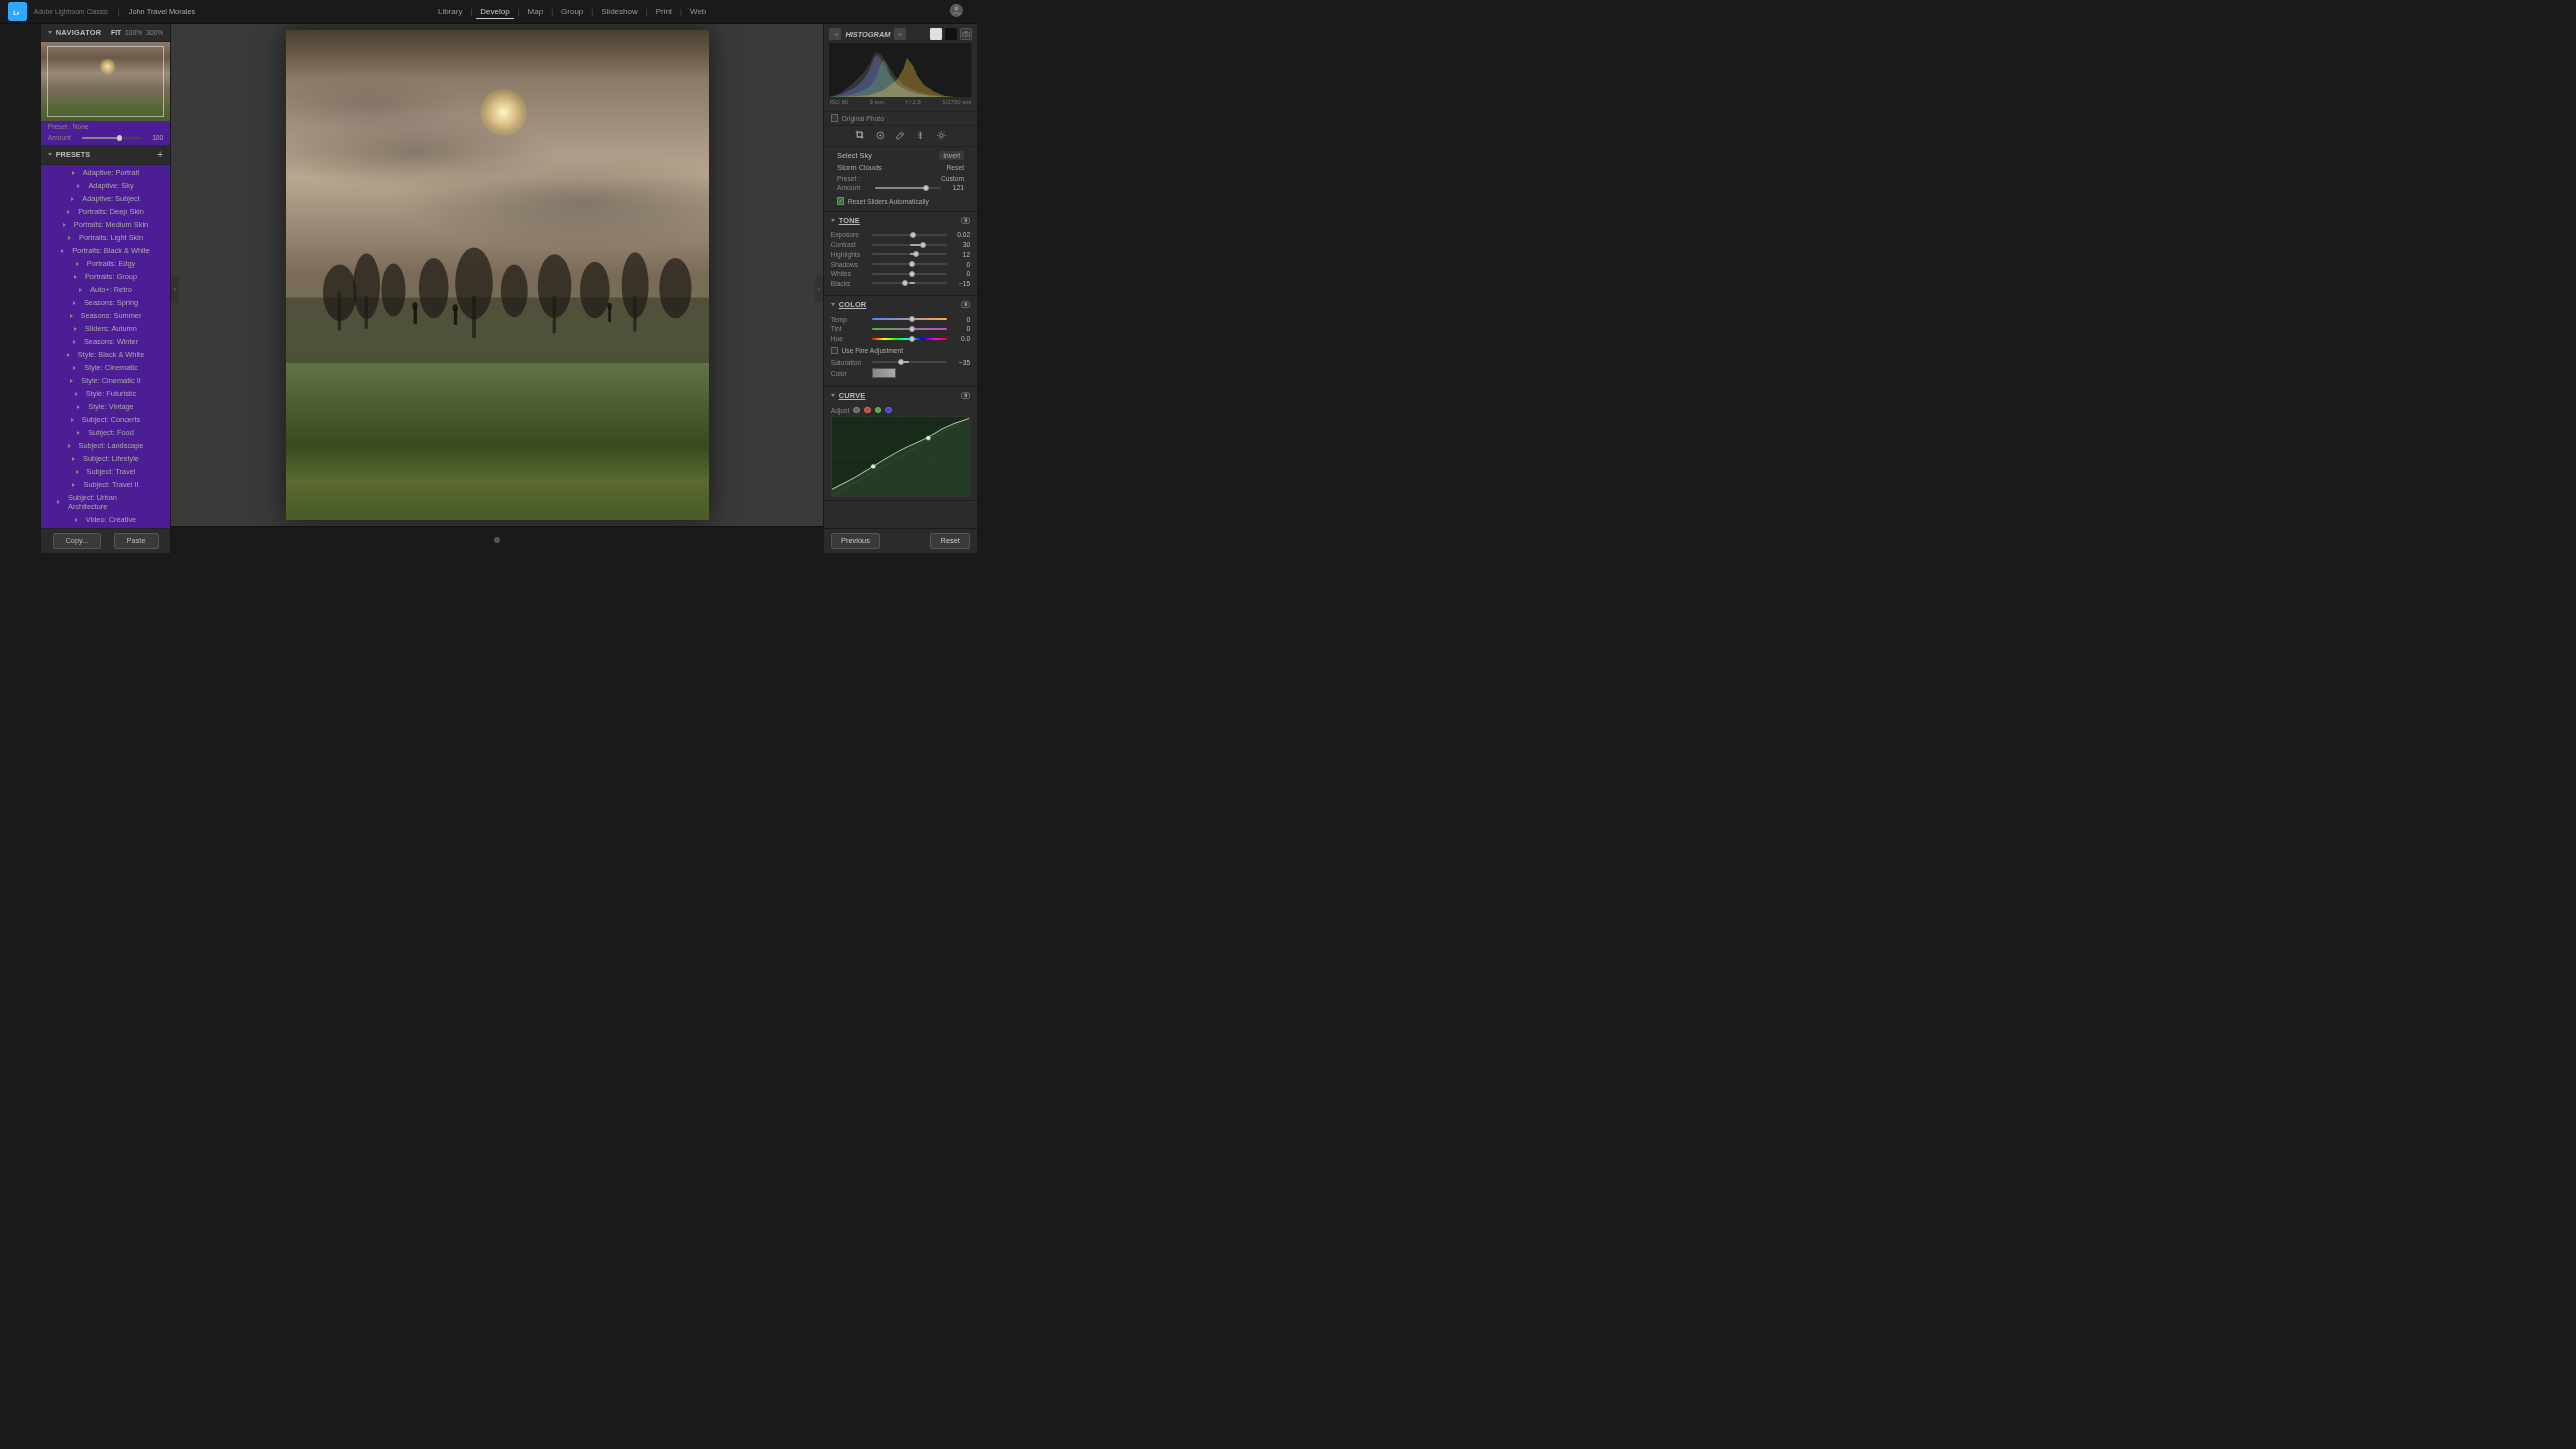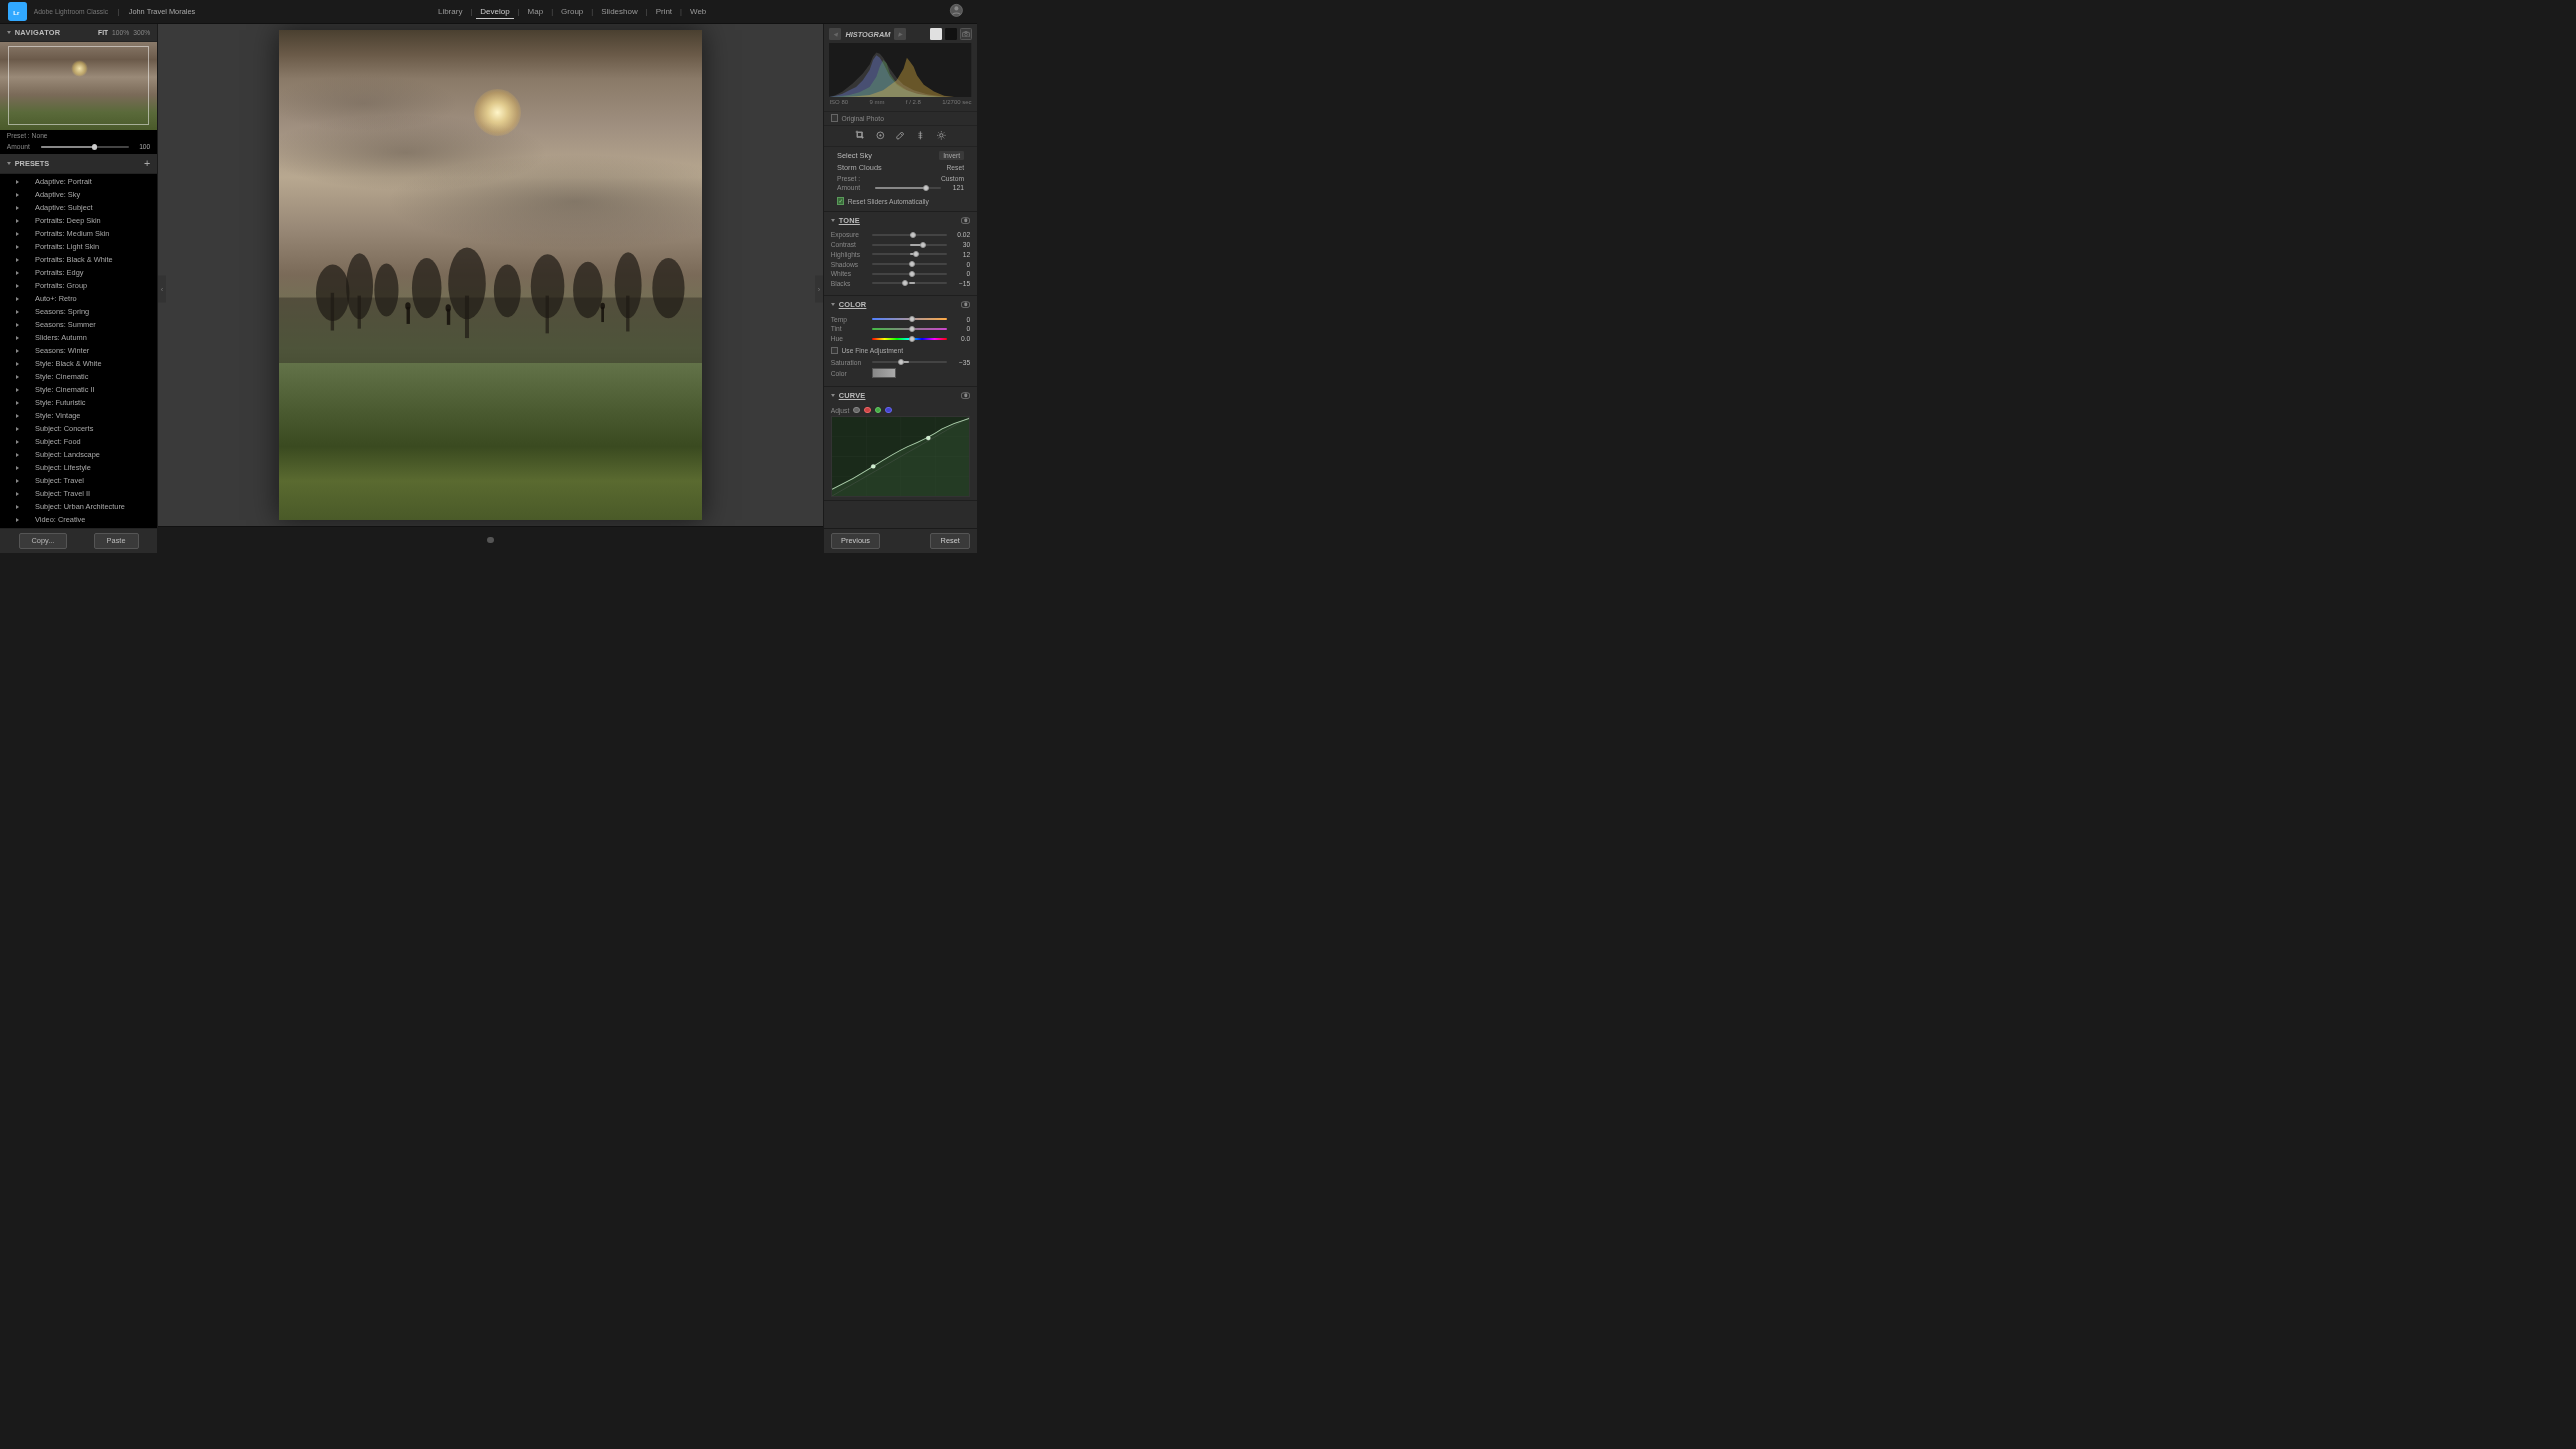--- a/index.html
+++ b/index.html
@@ -72,27 +72,28 @@
 
     
     .main-layout {
       display: flex;
       flex: 1;
       overflow: hidden;
     }
 
     
     .left-panel {
-      width: 158px;
-      background: #000000;
+      width: 130px;
+      background: #4c1d95;
       display: flex;
       flex-direction: column;
       flex-shrink: 0;
       overflow-y: auto;
       border-right: 0.7px solid #1a1a1a;
+      margin-left: 41px;
     }
 
     
     .panel-header {
       display: flex;
       align-items: center;
       justify-content: space-between;
       padding: 4px 6.7px;
       background: #2b2b2b;
       border-bottom: 0.7px solid #222;
@@ -230,21 +231,22 @@
       line-height: 1;
     }
     .preset-group {
       padding: 1.3px 0;
     }
     .preset-group-item {
       display: flex;
       align-items: center;
       padding: 2px 16px;
       cursor: pointer;
-      gap: 16px;
+      gap: 8px;
+      justify-content: center;
     }
     .preset-group-label {
       color: #aaa;
       font-size: 7.4px;
     }
 
     
     .center-area {
       flex: 1;
       background: #3a3a3a;

